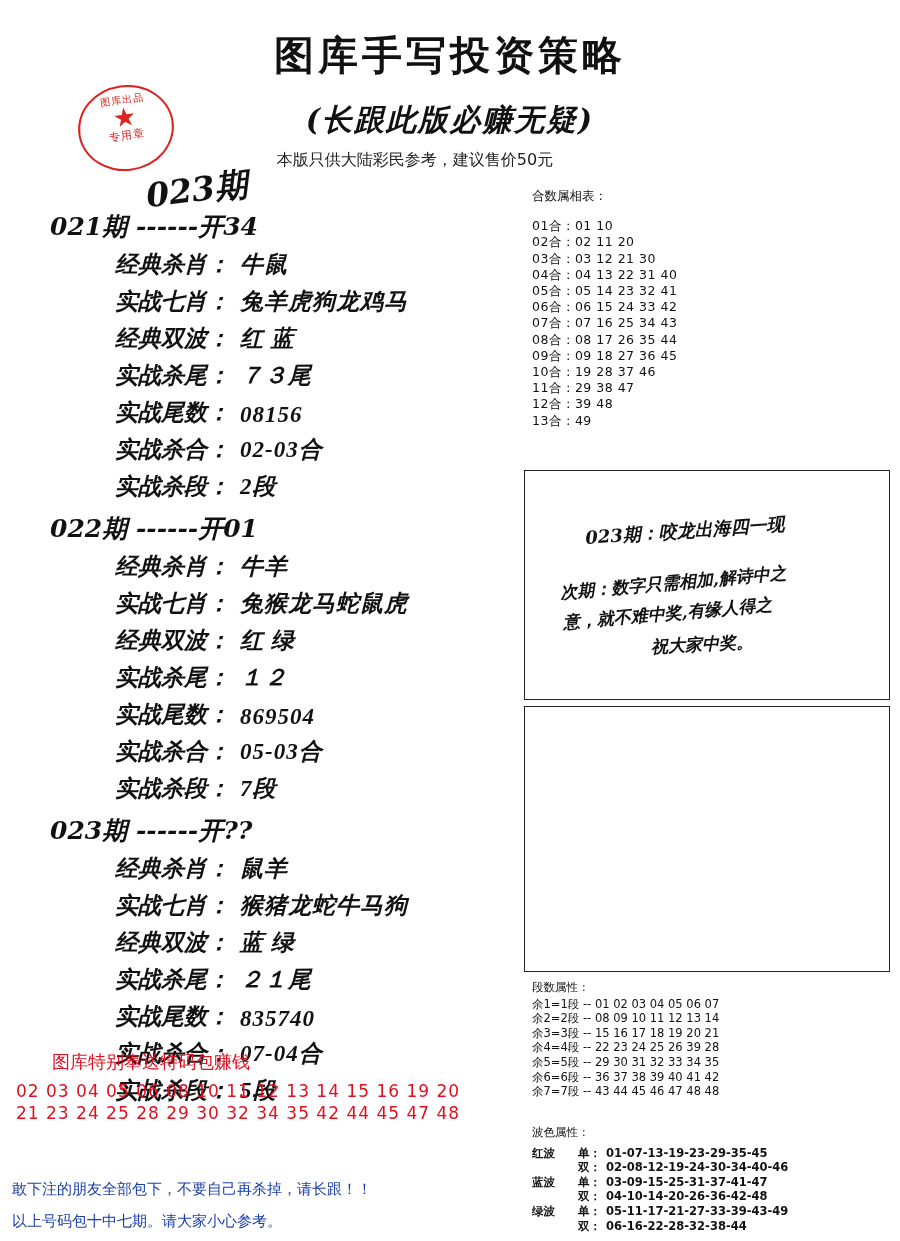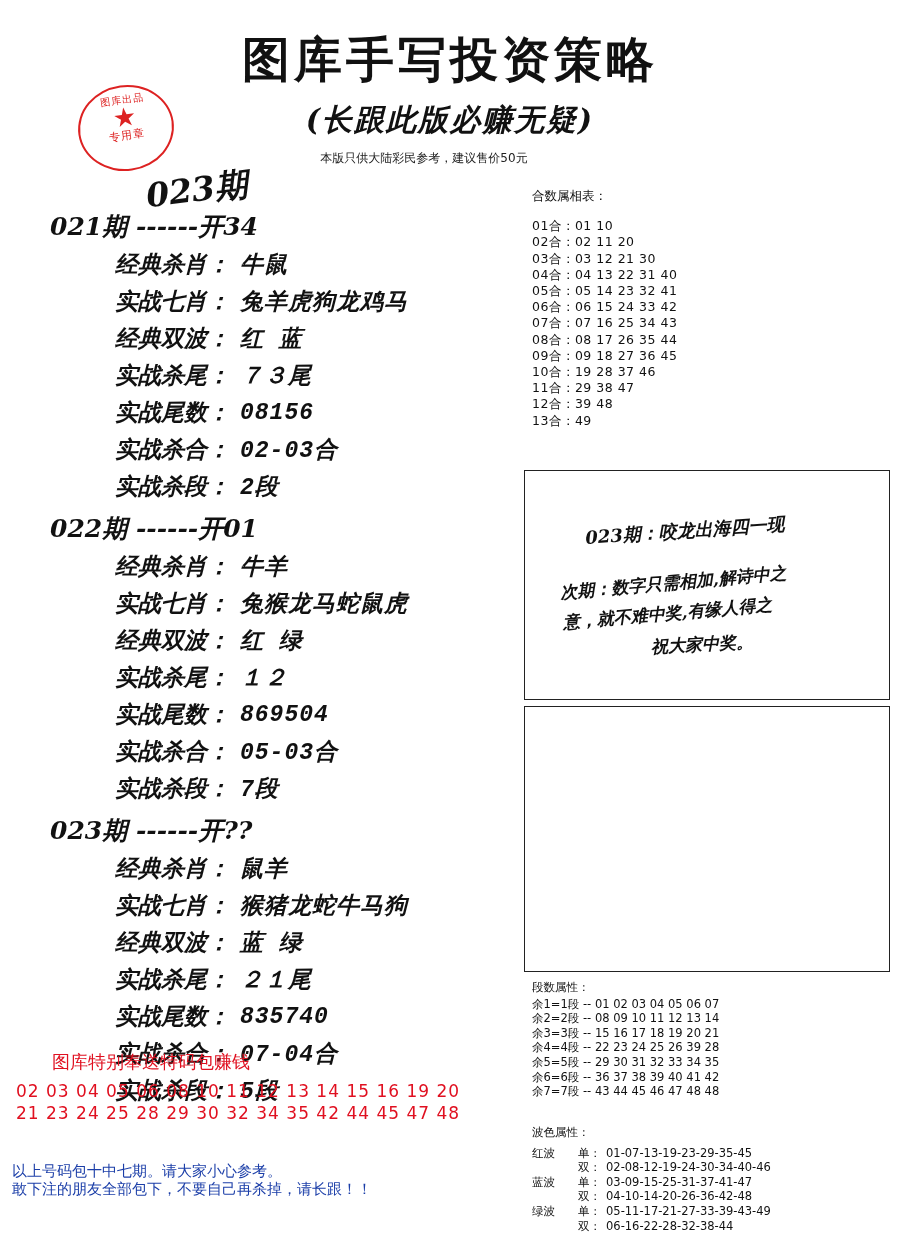--- a/index.html
+++ b/index.html
@@ -9,31 +9,31 @@
     font-family:"DejaVu Sans","Liberation Sans",sans-serif;
     position:relative;
     overflow:hidden;
   }
   .page{position:relative;width:900px;height:1241px;}
 
   
   .title{
     position:absolute;top:28px;left:0;width:900px;text-align:center;
     font-family:"DejaVu Serif","Liberation Serif",serif;
-    font-size:48px;font-weight:bold;letter-spacing:4px;color:#111;
+    font-size:40px;font-weight:bold;letter-spacing:4px;color:#111;
   }
   .subtitle{
     position:absolute;top:100px;left:0;width:900px;text-align:center;
     font-family:"DejaVu Serif","Liberation Serif",serif;
     font-size:30px;font-weight:bold;font-style:italic;color:#111;
     letter-spacing:2px;
   }
   .note{
-    position:absolute;top:150px;left:16px;width:816px;text-align:center;
-    font-size:12px;color:#222;
+    position:absolute;top:150px;left:7px;width:816px;text-align:center;
+    font-size:16px;color:#222;
   }
 
   
   .stamp{
     position:absolute;left:78px;top:85px;width:92px;height:82px;
     border:2px solid #d22;border-radius:50%;
     color:#d22;text-align:center;
     transform:rotate(-8deg);
   }
   .stamp .s1{font-size:10px;margin-top:6px;letter-spacing:1px;}
@@ -50,41 +50,41 @@
 
   
   .left-col{position:absolute;left:40px;top:200px;width:520px;}
   .blk{margin-bottom:4px;}
   .blk-head{
     font-family:"DejaVu Serif","Liberation Serif",serif;
     font-size:25px;font-weight:bold;font-style:italic;color:#111;
     margin:10px 0 4px 10px;
   }
   .row{
-    display:flex;align-items:center;
-    font-family:Liberation Mono, monospace;
+    display:flex;align-items:flex-end;
+    font-family:Liberation Serif, serif;
     font-size:23px;font-weight:bold;font-style:italic;color:#111;
     margin:6px 0 6px 0;
   }
   .row .lab{width:190px;text-align:right;padding-right:10px;white-space:nowrap;}
   .row .val{white-space:nowrap;letter-spacing:1px;}
 
   
   .promo-title{
     position:absolute;left:52px;top:1050px;
     font-size:18px;font-weight:normal;color:#e01020;
     font-family:"DejaVu Sans","Liberation Sans",sans-serif;
   }
   .promo-nums{
     position:absolute;left:16px;top:1080px;width:500px;
     color:#e01020;font-size:17px;line-height:22px;letter-spacing:1px;
     font-family:"DejaVu Sans","Liberation Sans",sans-serif;
   }
   .foot1{
-    position:absolute;left:12px;top:1162px;
+    position:absolute;left:12px;top:1212px;
     font-size:15px;color:#1b3ea8;
     font-family:Liberation Sans, sans-serif;
   }
   .foot2{
     position:absolute;left:12px;top:1180px;
     font-size:15px;color:#1b3ea8;
     font-family:"DejaVu Sans","Liberation Sans",sans-serif;
   }
 
   
@@ -129,21 +129,21 @@
     font-size:11.5px;line-height:14.6px;color:#111;
     font-family:"DejaVu Sans","Liberation Sans",sans-serif;
   }
   .seg-table .t{margin-bottom:2px;}
   .wave-table{
     position:absolute;left:532px;top:1125px;width:360px;
     font-size:11.5px;line-height:14.6px;color:#111;
     font-family:"DejaVu Sans","Liberation Sans",sans-serif;
   }
   .wave-table .t{margin-bottom:6px;}
-  .wave-row{display:flex;}
+  .wave-row{display:flex;font-weight:bold;}
   .wave-row .wn{width:46px;}
   .wave-row .wk{width:28px;}
   .wave-row .wv{flex:1;}
 </style>
 </head>
 <body>
 
 <div class="page">
 
   <div class="title">图库手写投资策略</div>

